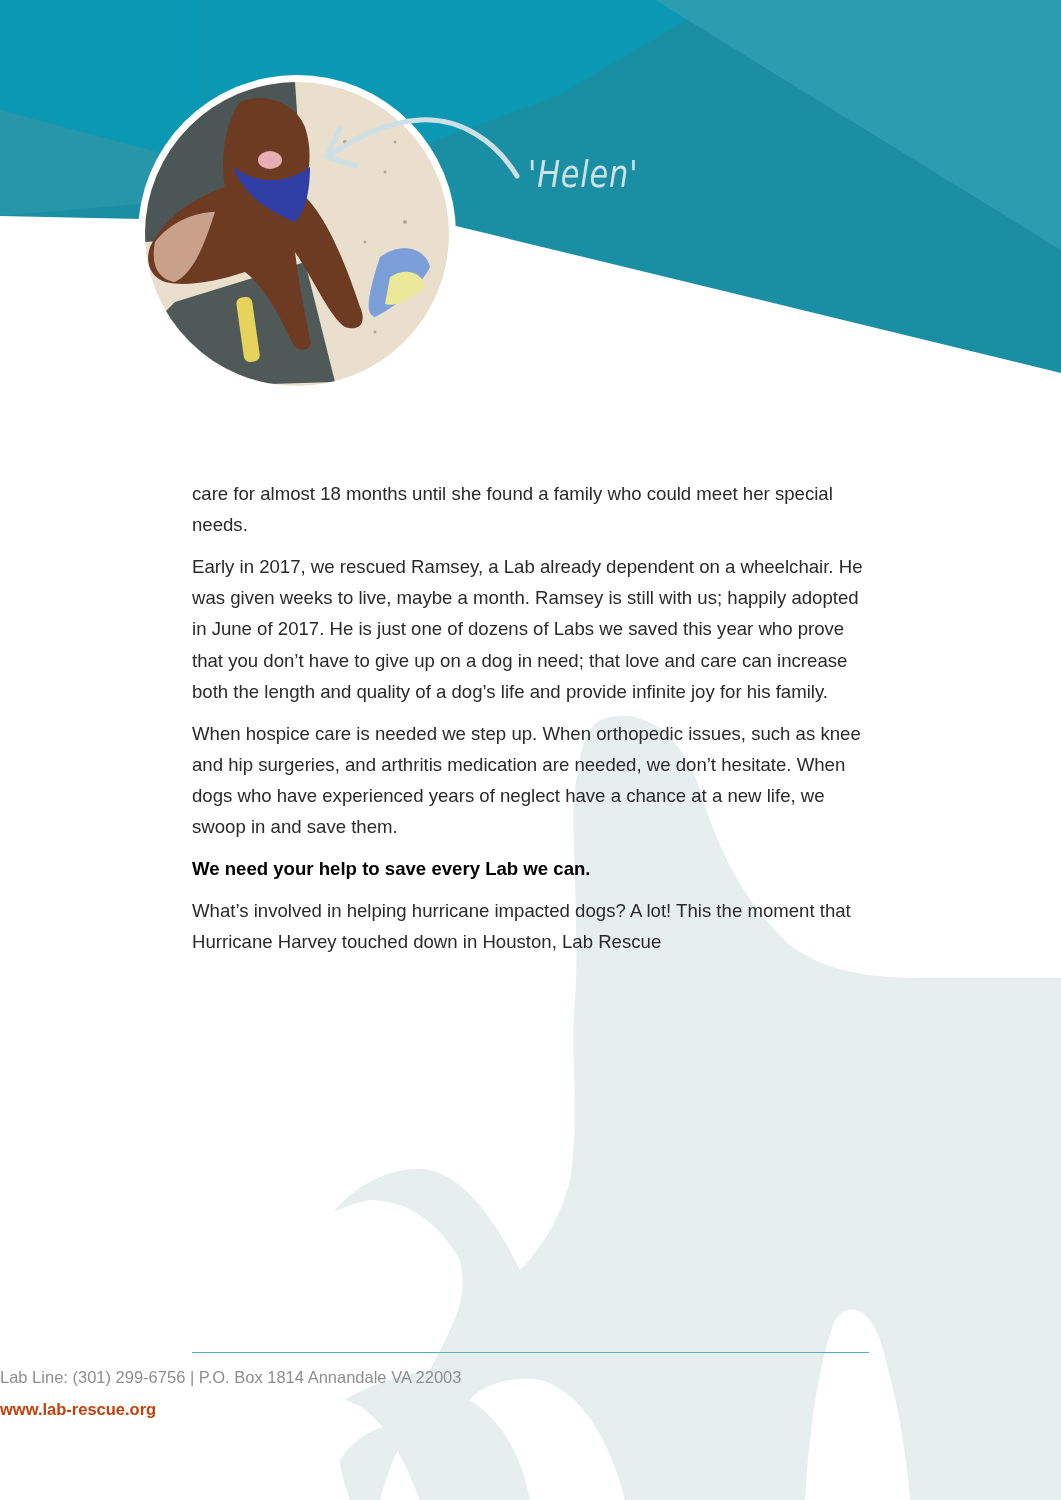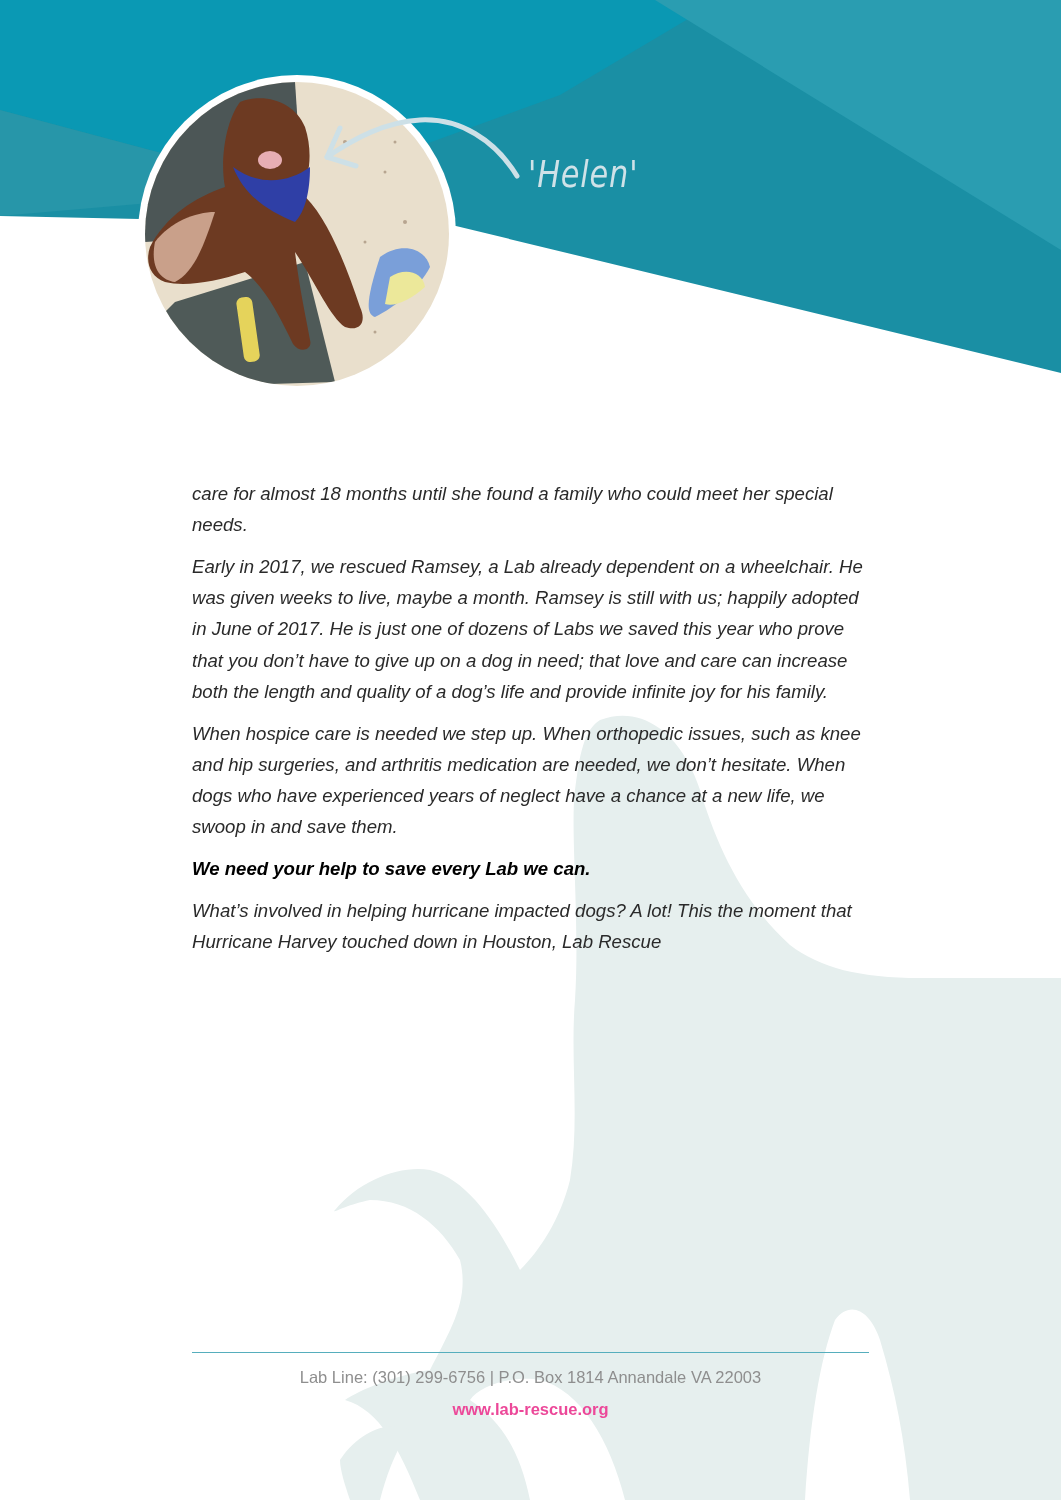--- a/index.html
+++ b/index.html
@@ -21,33 +21,33 @@
     position: absolute; left: 528px; top: 152px;
     font-family: "DejaVu Sans", sans-serif; font-size: 38px; font-weight: normal;
     color: #cfe2e8; letter-spacing: 1px; font-style: italic;
     transform: scaleX(0.8); transform-origin: left center;
   }
   .content {
     position: absolute; left: 192px; top: 478px; width: 680px;
     font-size: 18.6px; line-height: 31.2px; color: #2a2a2a;
     font-family: "Liberation Sans", sans-serif; font-weight: normal;
   }
-  .content p { margin: 0 0 10.6px 0; font-style: italic; }
+  .content p { margin: 0 0 10.6px 0; }
   .content b { color: #000; font-weight: bold; }
   .rule {
     position: absolute; left: 192px; top: 1352px; width: 677px; height: 1px;
     background: #56aebd;
   }
   .footer-line {
-    position: absolute; left: 0; width: 1061px; text-align: center;
+    position: absolute; left: 0; width: 1061px; 
     font-family: "Liberation Sans", sans-serif;
   }
   .footer-contact { top: 1368px; font-size: 16.5px; color: #8e8e8e; padding-left: 0; }
   .footer-contact span { display: inline-block; }
-  .footer-url { top: 1400px; font-size: 16.5px; font-weight: bold; color: #ec4899; }
+  .footer-url { top: 1400px; font-size: 16.5px; font-weight: bold; color: #c2410c; }
 </style>
 </head>
 <body>
 
 <svg class="bg-layer" viewBox="0 0 1061 1500" xmlns="http://www.w3.org/2000/svg">
 
   <g fill="#e6efee">
     <path d="M600,720 C640,705 680,730 700,790 C715,840 740,900 790,945 C820,968 860,978 920,978 L1061,978 L1061,1500 L910,1500
              C905,1440 895,1390 880,1340 C870,1310 850,1300 835,1320 C820,1360 810,1420 805,1500 L625,1500
              C610,1440 580,1390 540,1380 C515,1375 480,1385 470,1400 C500,1420 520,1450 530,1500 L420,1500

